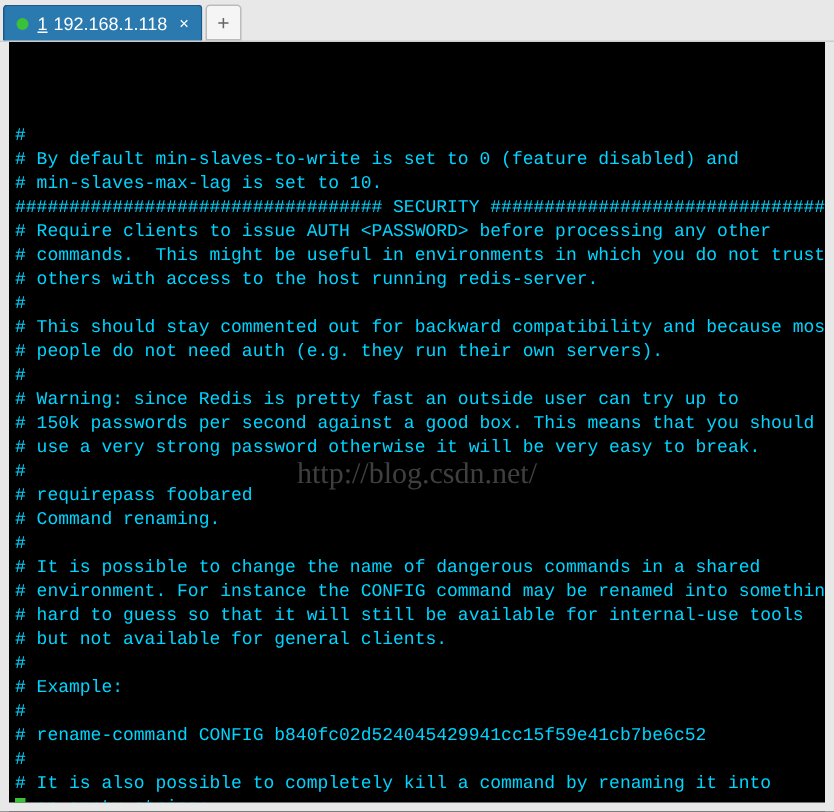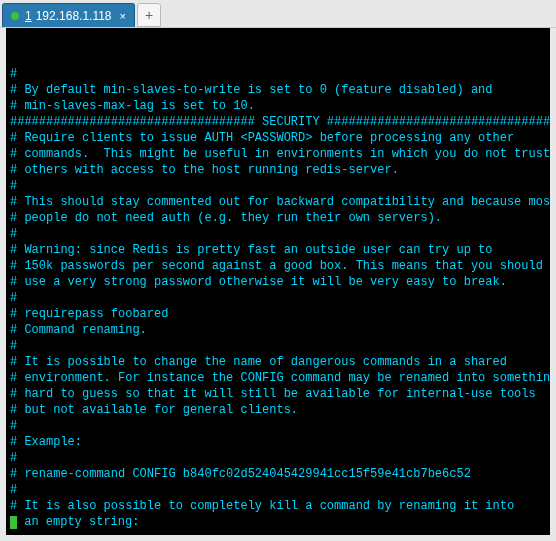--- a/index.html
+++ b/index.html
@@ -108,14 +108,15 @@
     <span class="num">1</span>
     <span>192.168.1.118</span>
     <span class="close">×</span>
   </div>
   <div class="tab-add">
     <span>+</span>
   </div>
 </div>
 
 <div class="terminal">
+  <div class="watermark">http://blog.csdn.net/</div>
   <div id="term-lines"><div>#</div><div># By default min-slaves-to-write is set to 0 (feature disabled) and</div><div># min-slaves-max-lag is set to 10.</div><div></div><div>################################## SECURITY ###################################</div><div></div><div># Require clients to issue AUTH &lt;PASSWORD&gt; before processing any other</div><div># commands.  This might be useful in environments in which you do not trust</div><div># others with access to the host running redis-server.</div><div>#</div><div># This should stay commented out for backward compatibility and because most</div><div># people do not need auth (e.g. they run their own servers).</div><div>#</div><div># Warning: since Redis is pretty fast an outside user can try up to</div><div># 150k passwords per second against a good box. This means that you should</div><div># use a very strong password otherwise it will be very easy to break.</div><div>#</div><div># requirepass foobared</div><div></div><div># Command renaming.</div><div>#</div><div># It is possible to change the name of dangerous commands in a shared</div><div># environment. For instance the CONFIG command may be renamed into something</div><div># hard to guess so that it will still be available for internal-use tools</div><div># but not available for general clients.</div><div>#</div><div># Example:</div><div>#</div><div># rename-command CONFIG b840fc02d524045429941cc15f59e41cb7be6c52</div><div>#</div><div># It is also possible to completely kill a command by renaming it into</div><div><span class="cursor"></span><span> an empty string:</span></div></div>
 </div>
 
 </body></html>

